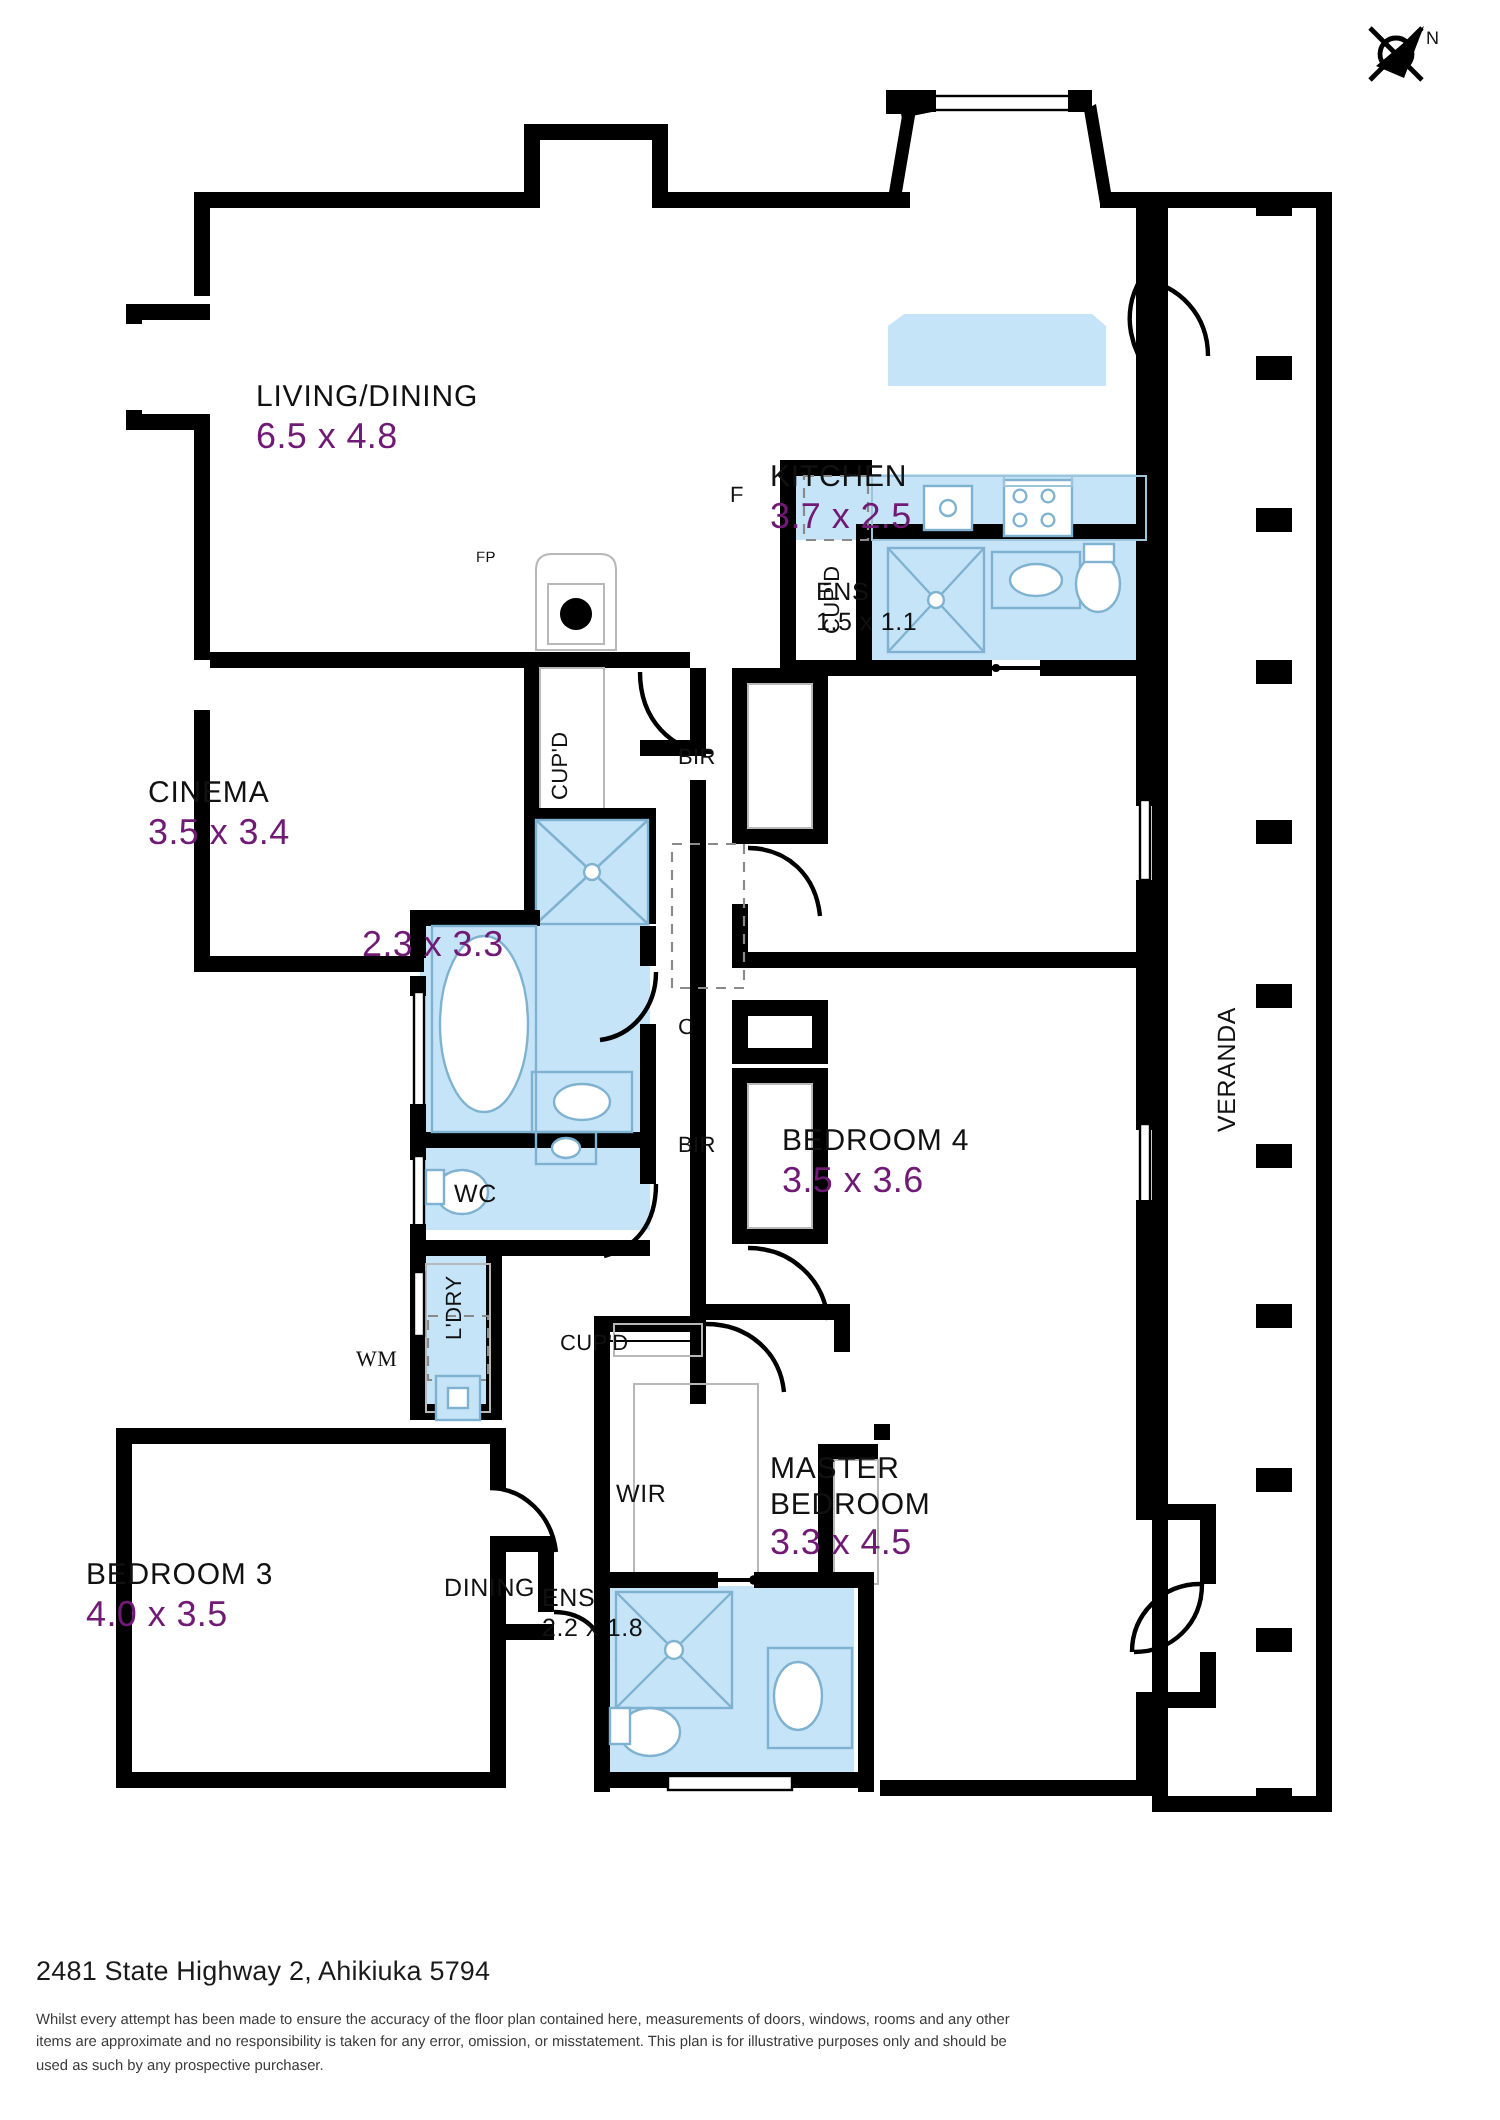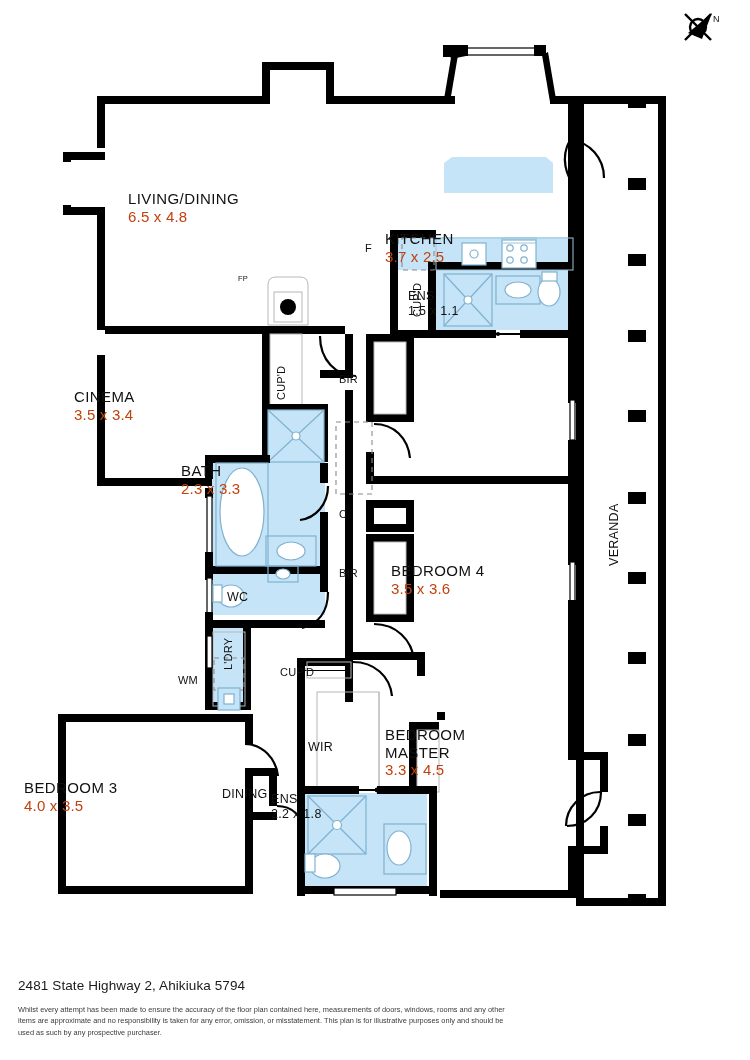--- a/index.html
+++ b/index.html
@@ -3,21 +3,21 @@
 <meta charset="utf-8">
 <style>
   html,body{margin:0;padding:0;background:#ffffff;}
   body{
     width:750px;height:1060px;position:relative;overflow:hidden;
     font-family:"Liberation Sans", sans-serif;color:#111;
   }
   #plan{position:absolute;left:0;top:0;width:750px;height:1060px;}
   .txt{position:absolute;text-align:left;line-height:1.18;white-space:pre;}
   .room-name{font-size:15px;letter-spacing:.4px;color:#111;}
-  .room-dim{font-size:15px;letter-spacing:.2px;color:#c2410c;}
+  .room-dim{font-size:18px;letter-spacing:.2px;color:#701a75;}
   .small-lab{font-size:12.5px;letter-spacing:.3px;color:#111;}
   .tiny-lab{font-size:11px;letter-spacing:.2px;color:#111;}
   .micro-lab{font-size:7.5px;letter-spacing:.2px;color:#111;}
   .vert-up{writing-mode:vertical-rl;transform:rotate(180deg);}
   #footer{position:absolute;left:18px;top:978px;width:500px;}
   #addr{font-size:13.5px;color:#1a1a1a;letter-spacing:.1px;}
   #disc{margin-top:11px;font-size:7.4px;line-height:1.55;color:#3a3a3a;letter-spacing:0;}
   .compass-n{position:absolute;left:713px;top:14px;font-size:9px;color:#111;}
 </style>
 </head>
@@ -292,34 +292,34 @@
     <polygon points="-10,6 14,-14 4,12" fill="#000"></polygon>
   </g>
 </svg>
 
 <div id="labels-layer">
     <div class="txt" style="left: 128px; top: 190px; width: 220px;"><div class="room-name">LIVING/DINING</div><div class="room-dim">6.5 x 4.8</div></div>
     <div class="txt" style="left: 385px; top: 188px; width: 220px; margin-top: 42px;"><div class="room-name">KITCHEN</div><div class="room-dim">3.7 x 2.5</div></div>
     <div class="txt" style="left: 74px; top: 388px; width: 220px;"><div class="room-name">CINEMA</div><div class="room-dim">3.5 x 3.4</div></div>
     <div class="txt" style="left: 374px; top: 388px; width: 220px;"></div>
     <div class="txt" style="left: 374px; top: 562px; width: 220px; margin-left: 17px;"><div class="room-name">BEDROOM 4</div><div class="room-dim">3.5 x 3.6</div></div>
-    <div class="txt" style="left: 24px; top: 779px; width: 220px;"><div class="room-name">BEDROOM 3</div><div class="room-dim">4.0 x 3.5</div></div>
-    <div class="txt" style="left: 181px; top: 462px; width: 220px;"><div class="room-name">BATH</div><div class="room-dim">2.3 x 3.3</div></div>
+    <div class="txt" style="left: 43px; top: 779px; width: 220px;"><div class="room-name">BEDROOM 3</div><div class="room-dim">4.0 x 3.5</div></div>
+    <div class="txt" style="left: 181px; top: 462px; width: 220px;"><div class="room-dim">2.3 x 3.3</div></div>
     <div class="txt" style="left: 408px; top: 289px; width: 220px;"><div class="small-lab">ENS</div><div class="small-lab">1.5 x 1.1</div></div>
     <div class="txt" style="left: 271px; top: 792px; width: 220px;"><div class="small-lab">ENS</div><div class="small-lab">2.2 x 1.8</div></div>
-    <div class="txt" style="left: 385px; top: 726px; width: 220px;"><div class="room-name">BEDROOM</div><div class="room-name">MASTER</div><div class="room-dim">3.3 x 4.5</div></div>
+    <div class="txt" style="left: 385px; top: 726px; width: 220px;"><div class="room-name">MASTER</div><div class="room-name">BEDROOM</div><div class="room-dim">3.3 x 4.5</div></div>
     <div class="txt small-lab" style="left: 227px; top: 590px; width: 100px;">WC</div>
     <div class="txt small-lab" style="left: 308px; top: 740px; width: 100px;">WIR</div>
     <div class="txt small-lab" style="left: 222px; top: 787px; width: 100px;">DINING</div>
     <div class="txt small-lab vert-up" style="left: 605px; top: 495px; width: 18px; height: 80px; display: flex; align-items: center; justify-content: center;">VERANDA</div>
     <div class="txt tiny-lab vert-up" style="left: 272px; top: 343px; width: 18px; height: 80px; display: flex; align-items: center; justify-content: center;">CUP'D</div>
     <div class="txt tiny-lab vert-up" style="left: 408px; top: 260px; width: 18px; height: 80px; display: flex; align-items: center; justify-content: center;">CUP'D</div>
     <div class="txt tiny-lab" style="left: 280px; top: 666px; width: 100px;">CUP'D</div>
     <div class="txt tiny-lab vert-up" style="left: 219px; top: 614px; width: 18px; height: 80px; display: flex; align-items: center; justify-content: center;">L'DRY</div>
-    <div class="txt tiny-lab" style="left: 178px; top: 674px; width: 100px;">WM</div>
+    <div class="txt tiny-lab" style="left: 178px; top: 674px; width: 100px; font-family: Liberation Serif, serif;">WM</div>
     <div class="txt tiny-lab" style="left: 339px; top: 373px; width: 100px;">BIR</div>
     <div class="txt tiny-lab" style="left: 339px; top: 567px; width: 100px;">BIR</div>
     <div class="txt tiny-lab" style="left: 339px; top: 508px; width: 100px;">C</div>
     <div class="txt tiny-lab" style="left: 365px; top: 242px; width: 100px;">F</div>
     <div class="txt micro-lab" style="left: 238px; top: 275px; width: 100px;">FP</div>
   </div>
 
 <div class="compass-n">N</div>
 
 <div id="footer">

